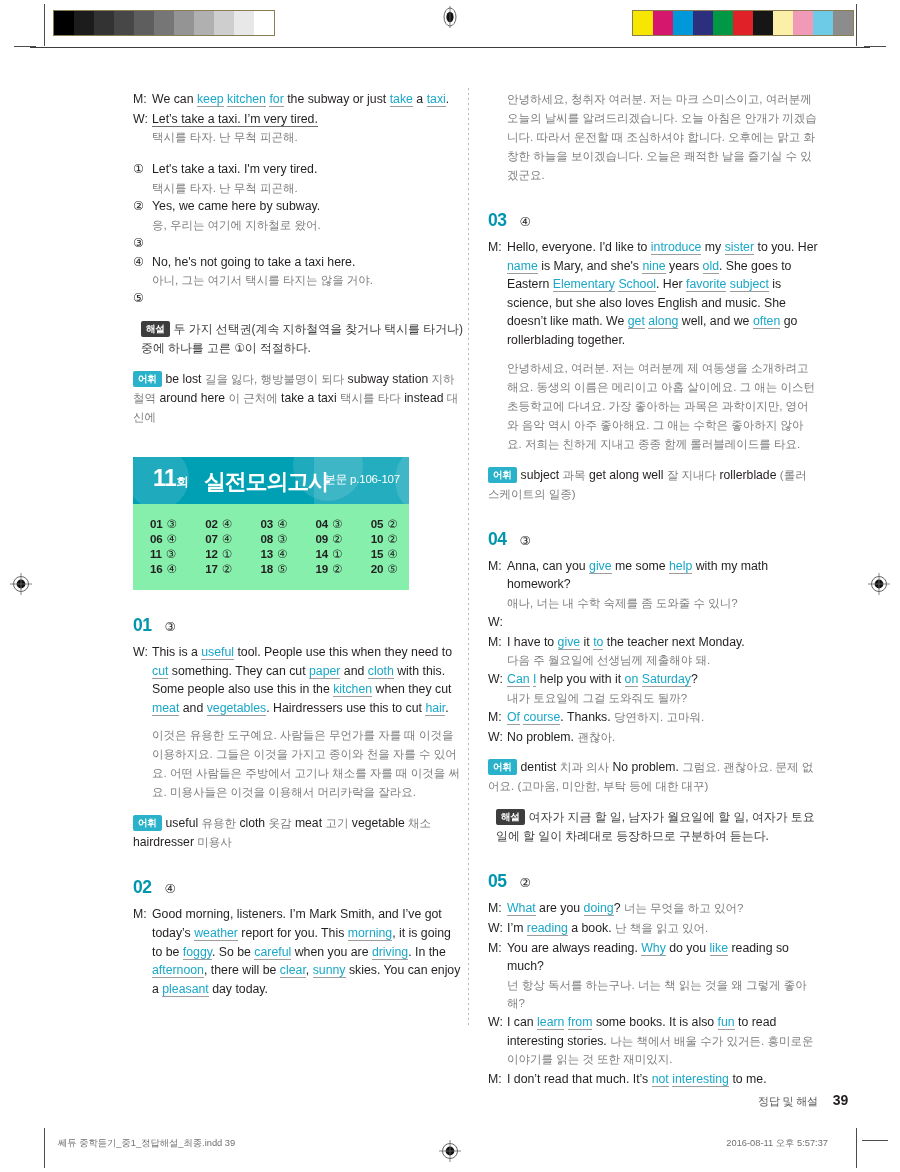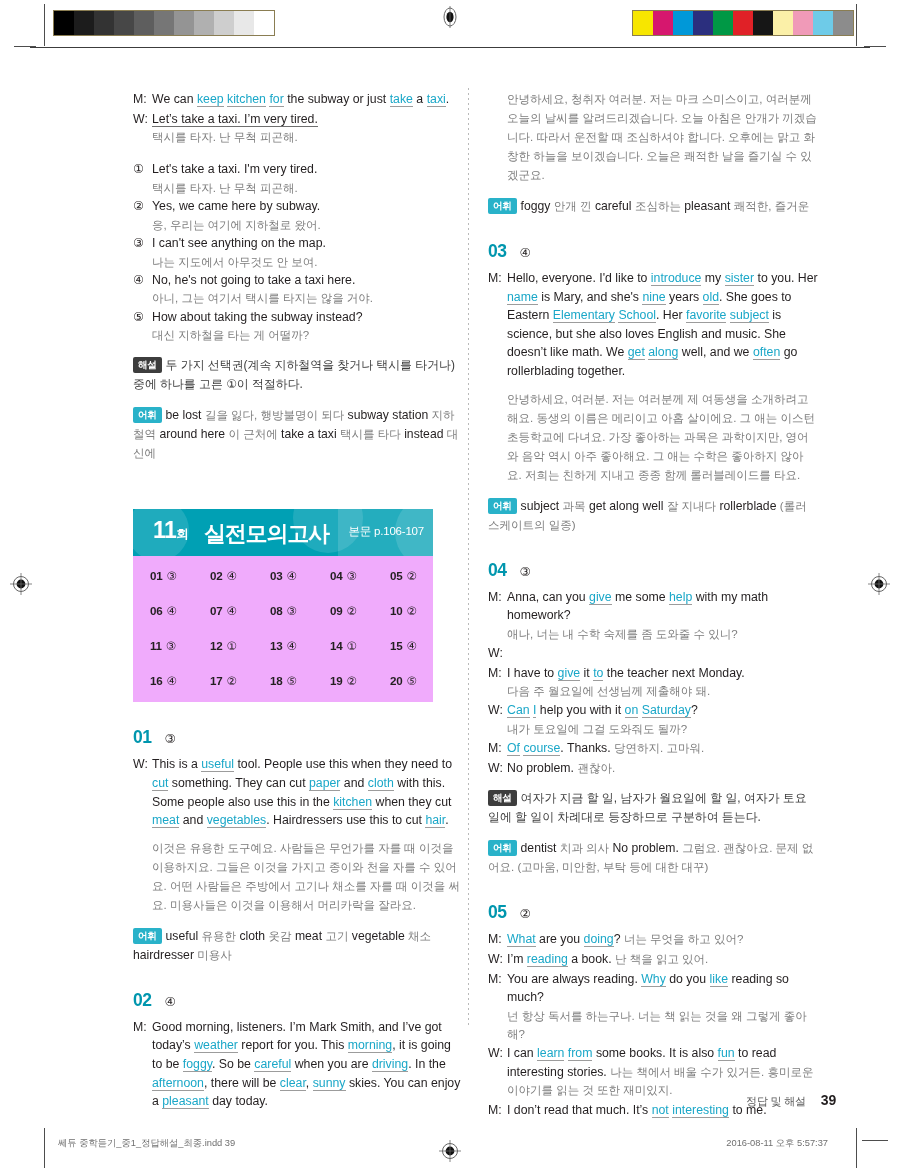--- a/index.html
+++ b/index.html
@@ -95,41 +95,41 @@
   }
   .choice .num { flex: 0 0 auto; width: 19px; color: #231f20; }
 
   
   .note-row {
     margin-top: 12px;
     font-size: 12.2px;
     line-height: 19px;
     color: #231f20;
   }
-  .note-row.kr-note { color: #3b3b3b; font-size: 11.9px; }
+  .note-row.kr-note { color: #3b3b3b; font-size: 11.9px; margin-left: 8px; }
   .badge {
     display: inline-block;
     font-size: 9.6px;
     line-height: 13px;
     padding: 1px 5px 2px;
     border-radius: 2px;
     color: #ffffff;
     vertical-align: 1px;
     margin-right: 4px;
     font-weight: bold;
     letter-spacing: -0.3px;
   }
   .badge-dark { background: #3d3d3d; }
   .badge-teal { background: #29b2c9; }
 
   
   .answer-box {
-    margin-top: 46px;
-    width: 300px;
-    background: #f0abfc;
+    margin-top: 30px;
+    width: 276px;
+    background: #86efac;
     position: relative;
     overflow: hidden;
   }
   .ab-header {
     position: relative;
     height: 47px;
     background: #00a0b4;
     overflow: hidden;
     display: flex;
     align-items: center;
@@ -169,21 +169,21 @@
     position: absolute;
     right: 9px; top: 15px;
     font-size: 11.5px; color: #ffffff;
     z-index: 4;
     letter-spacing: -0.2px;
   }
   .ab-grid {
     padding: 13px 0 14px 0;
     display: grid;
     grid-template-columns: repeat(5, 1fr);
-    row-gap: 21px;
+    row-gap: 1px;
     border-radius: 17px;
   }
   .ab-cell {
     font-size: 11.6px;
     color: #231f20;
     text-align: left;
     padding-left: 17px;
     white-space: nowrap;
   }
   .ab-cell .qn { font-weight: bold; letter-spacing: -0.2px; }
@@ -201,21 +201,21 @@
     letter-spacing: -0.5px;
   }
   .qhead .qans {
     margin-left: 13px;
     font-size: 12.5px; color: #231f20;
   }
 
   
   .pg-footer {
     position: absolute;
-    right: 64px; bottom: 63px;
+    right: 52px; bottom: 63px;
     font-size: 11px; color: #585858;
     letter-spacing: -0.2px;
     margin-top: 12px;
   }
   .pg-footer .pgno {
     font-size: 14px; font-weight: bold; color: #231f20;
     margin-left: 15px;
   }
   .indd-line {
     position: absolute;
@@ -332,38 +332,30 @@
       </div>
       <div class="choice">
         <span class="num">②</span>
         <span>
           <span class="en">Yes, we came here by subway.</span>
           <span class="kr">응, 우리는 여기에 지하철로 왔어.</span>
         </span>
       </div>
       <div class="choice">
         <span class="num">③</span>
-        <span>
-          <span class="en">I can't see anything on the map.</span>
-          <span class="kr">나는 지도에서 아무것도 안 보여.</span>
-        </span>
       </div>
       <div class="choice">
         <span class="num">④</span>
         <span>
           <span class="en">No, he's not going to take a taxi here.</span>
           <span class="kr">아니, 그는 여기서 택시를 타지는 않을 거야.</span>
         </span>
       </div>
       <div class="choice">
         <span class="num">⑤</span>
-        <span>
-          <span class="en">How about taking the subway instead?</span>
-          <span class="kr">대신 지하철을 타는 게 어떨까?</span>
-        </span>
       </div>
     </div>
 
     <div class="note-row kr-note">
       <span class="badge badge-dark">해설</span><span>두 가지 선택권(계속 지하철역을 찾거나 택시를 타거나) 중에 하나를 고른 ①이 적절하다.</span>
     </div>
 
     <div class="note-row">
       <span class="badge badge-teal">어휘</span><span><span class="en">be lost</span> <span class="kr-inline">길을 잃다, 행방불명이 되다</span> <span class="en">subway station</span> <span class="kr-inline">지하철역</span> <span class="en">around here</span> <span class="kr-inline">이 근처에</span> <span class="en">take a taxi</span> <span class="kr-inline">택시를 타다</span> <span class="en">instead</span> <span class="kr-inline">대신에</span></span>
     </div>
@@ -424,23 +416,20 @@
     </div>
     <div class="script-line">
       <span class="spk">M:</span>
       <span class="script-body en">Good morning, listeners. I’m Mark Smith, and I’ve got today’s <span class="hl">weather</span> report for you. This <span class="hl">morning</span>, it is going to be <span class="hl">foggy</span>. So be <span class="hl">careful</span> when you are <span class="hl">driving</span>. In the <span class="hl">afternoon</span>, there will be <span class="hl">clear</span>, <span class="hl">sunny</span> skies. You can enjoy a <span class="hl">pleasant</span> day today.</span>
     </div>
   </div>
 
   <div class="col col-right">
 
     <div class="kr-para" style="margin-top:0;">안녕하세요, 청취자 여러분. 저는 마크 스미스이고, 여러분께 오늘의 날씨를 알려드리겠습니다. 오늘 아침은 안개가 끼겠습니다. 따라서 운전할 때 조심하셔야 합니다. 오후에는 맑고 화창한 하늘을 보이겠습니다. 오늘은 쾌적한 날을 즐기실 수 있겠군요.</div>
-    <div class="note-row">
-      <span class="badge badge-teal">어휘</span><span><span class="en">foggy</span> <span class="kr-inline">안개 낀</span> <span class="en">careful</span> <span class="kr-inline">조심하는</span> <span class="en">pleasant</span> <span class="kr-inline">쾌적한, 즐거운</span></span>
-    </div>
 
     <div class="qhead">
       <span class="qnum">03</span>
       <span class="qans">④</span>
     </div>
     <div class="script-line">
       <span class="spk">M:</span>
       <span class="script-body en">Hello, everyone. I'd like to <span class="hl">introduce</span> my <span class="hl">sister</span> to you. Her <span class="hl">name</span> is Mary, and she's <span class="hl">nine</span> years <span class="hl">old</span>. She goes to Eastern <span class="hl">Elementary</span> <span class="hl">School</span>. Her <span class="hl">favorite</span> <span class="hl">subject</span> is science, but she also loves English and music. She doesn’t like math. We <span class="hl">get</span> <span class="hl">along</span> well, and we <span class="hl">often</span> go rollerblading together.</span>
     </div>
     <div class="kr-para">안녕하세요, 여러분. 저는 여러분께 제 여동생을 소개하려고 해요. 동생의 이름은 메리이고 아홉 살이에요. 그 애는 이스턴 초등학교에 다녀요. 가장 좋아하는 과목은 과학이지만, 영어와 음악 역시 아주 좋아해요. 그 애는 수학은 좋아하지 않아요. 저희는 친하게 지내고 종종 함께 롤러블레이드를 타요.</div>
@@ -485,25 +474,25 @@
         <span class="kr-inline">당연하지. 고마워.</span>
       </span>
     </div>
     <div class="script-line">
       <span class="spk">W:</span>
       <span class="script-body">
         <span class="en">No problem.</span>
         <span class="kr-inline">괜찮아.</span>
       </span>
     </div>
+    <div class="note-row">
+      <span class="badge badge-teal">어휘</span><span><span class="en">dentist</span> <span class="kr-inline">치과 의사</span> <span class="en">No problem.</span> <span class="kr-inline">그럼요. 괜찮아요. 문제 없어요. (고마움, 미안함, 부탁 등에 대한 대꾸)</span></span>
+    </div>
     <div class="note-row kr-note">
       <span class="badge badge-dark">해설</span><span>여자가 지금 할 일, 남자가 월요일에 할 일, 여자가 토요일에 할 일이 차례대로 등장하므로 구분하여 듣는다.</span>
-    </div>
-    <div class="note-row">
-      <span class="badge badge-teal">어휘</span><span><span class="en">dentist</span> <span class="kr-inline">치과 의사</span> <span class="en">No problem.</span> <span class="kr-inline">그럼요. 괜찮아요. 문제 없어요. (고마움, 미안함, 부탁 등에 대한 대꾸)</span></span>
     </div>
 
     <div class="qhead">
       <span class="qnum">05</span>
       <span class="qans">②</span>
     </div>
     <div class="script-line">
       <span class="spk">M:</span>
       <span class="script-body">
         <span class="en"><span class="hl">What</span> are you <span class="hl">doing</span>?</span>

